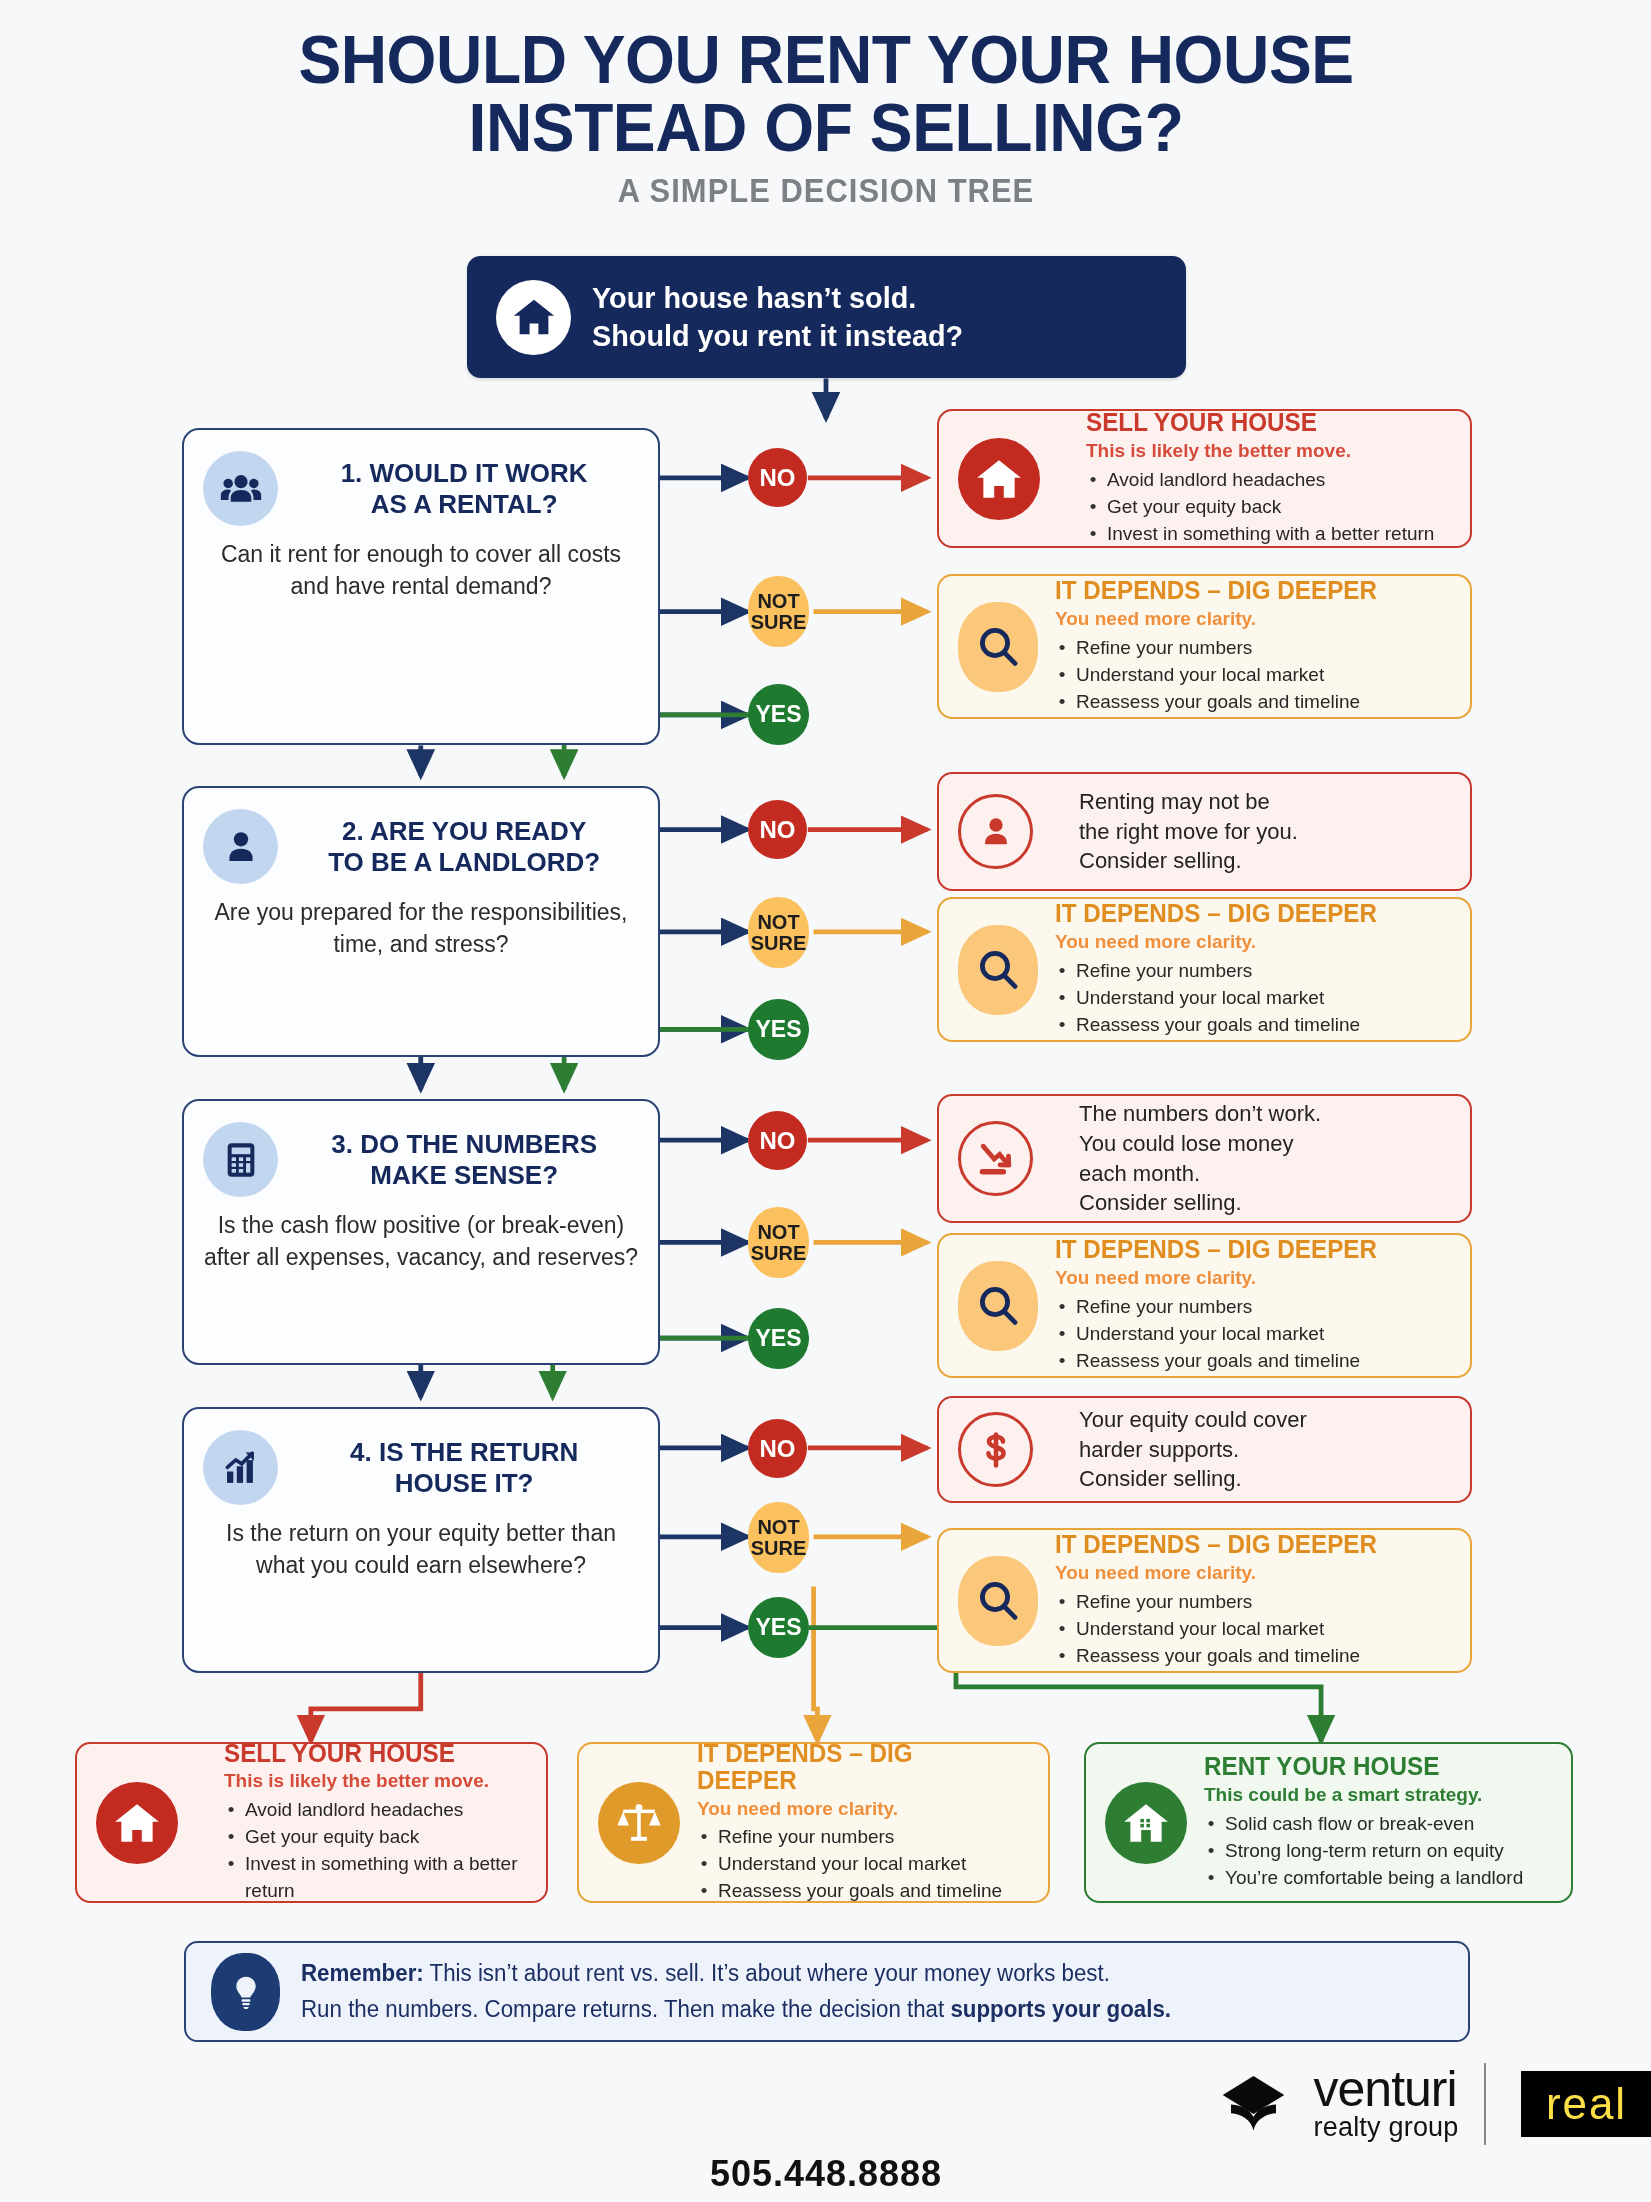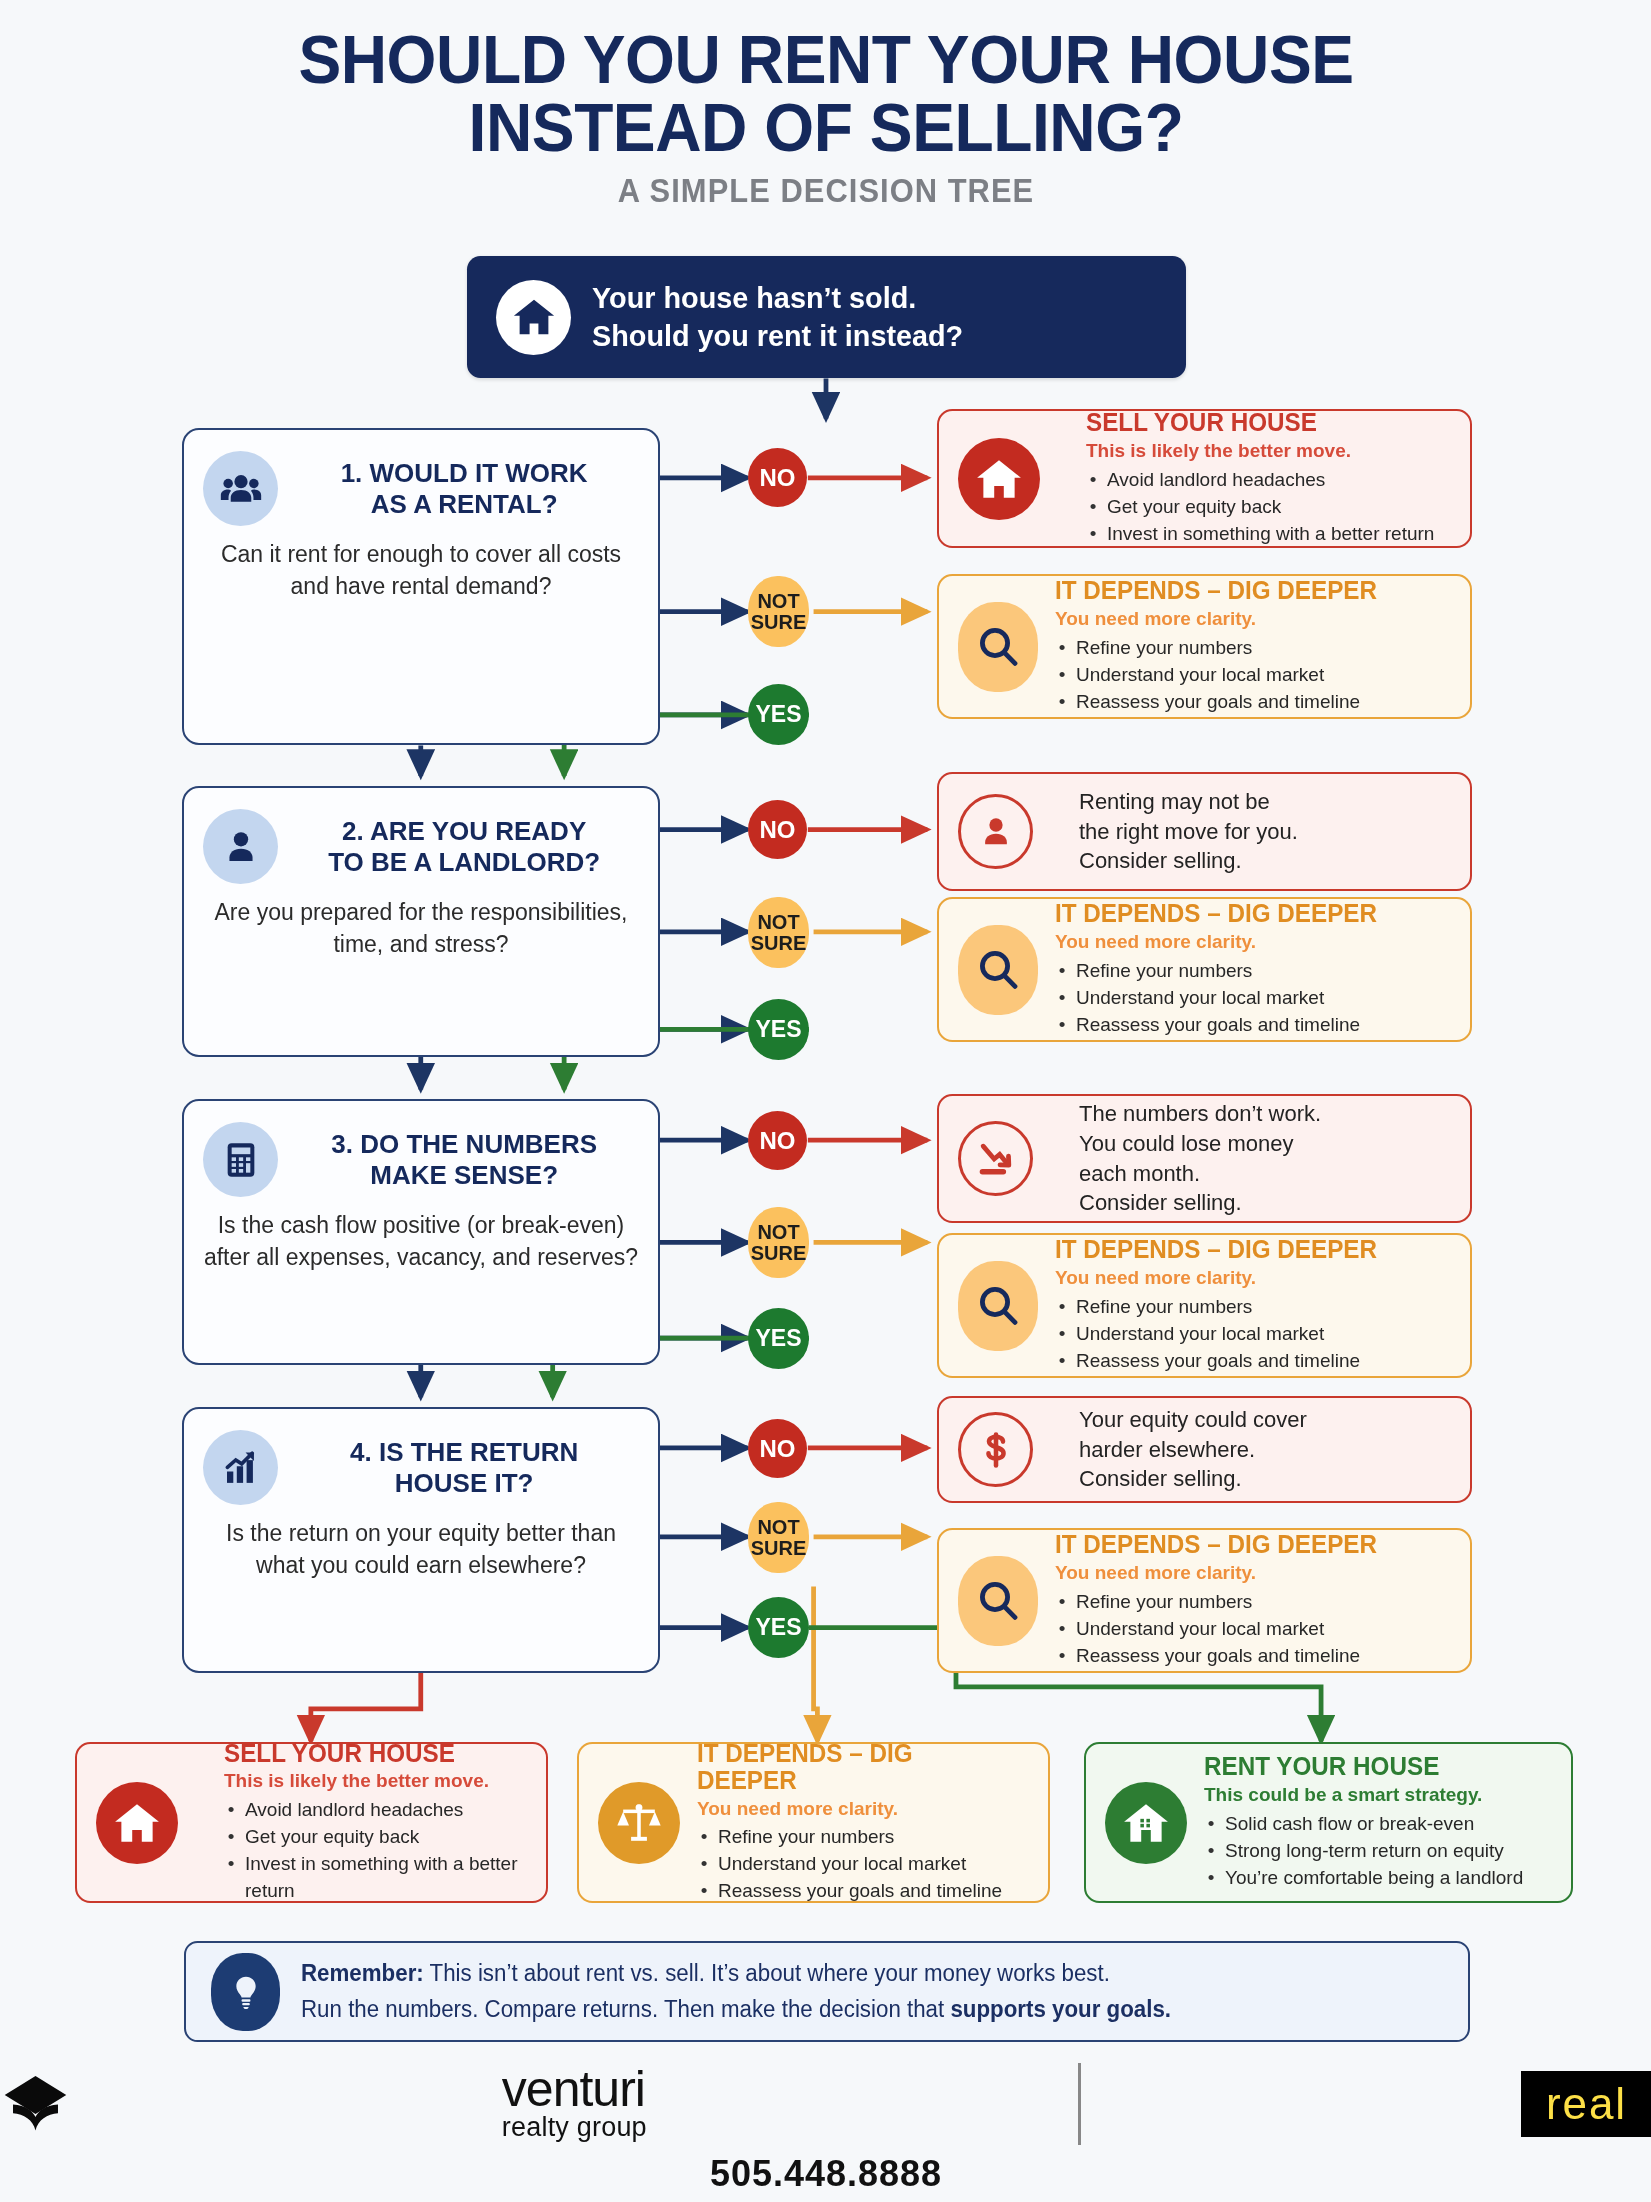--- a/index.html
+++ b/index.html
@@ -115,21 +115,21 @@
   .remember .bulb {
     width: 69px; height: 78px; border-radius: 46%; background: #1d3c73;
     display: flex; align-items: center; justify-content: center; flex: 0 0 69px;
   }
   .remember .rtxt { color: #1b2f63; font-size: 23px; line-height: 1.55;
                     transform: scaleX(0.97); transform-origin: left; }
   .remember .rtxt b { font-weight: 700; }
 
   
   .footer { position: absolute; left: 0; top: 2063px; width: 100%; text-align: center; }
-  .logo-row { display: flex; align-items: center; justify-content: space-between; gap: 25px; }
+  .logo-row { display: flex; align-items: center; justify-content: flex-end; gap: 25px; }
   .brand-name { font-size: 50px; color: #111; line-height: 0.92; letter-spacing: -1px; }
   .brand-sub  { font-size: 27px; color: #111; letter-spacing: 0.2px; }
   .real-box {
     background: #000; color: #fde047; padding: 7.6px 25px; font-size: 44px;
     letter-spacing: 1.9px; margin-left: 9.6px;
   }
   .phone { margin-top: 7.6px; font-weight: 700; font-size: 36px; color: #111;
            letter-spacing: 1px; }
 
   svg { display: block; }
@@ -435,21 +435,21 @@
 
   <div class="card card-red" style="left:937px;top:1396px;width:535px;height:107px;">
     <div class="cicon ring-red">
       <svg width="42" height="42" viewBox="0 0 24 24" fill="none" stroke="#c9392c" stroke-width="2.6" stroke-linecap="round">
         <path d="M12 3.2 V20.8"></path>
         <path d="M16 7.2c0-1.7-1.8-2.7-4-2.7s-4 1-4 2.7 1.6 2.4 4 3.2 4.3 1.4 4.3 3.4-1.9 3-4.3 3-4.3-1.1-4.3-3"></path>
       </svg>
     </div>
     <div class="cbody cplain">
       <div>Your equity could cover</div>
-      <div>harder elsewhere.</div>
+      <div>harder supports.</div>
       <div>Consider selling.</div>
     </div>
   </div>
 
   <div class="card card-amber" style="left:937px;top:1528px;width:535px;height:145px;">
     <div class="cicon amber-soft">
       <svg width="48" height="48" viewBox="0 0 24 24" fill="none" stroke="#16295c" stroke-width="2.4">
         <circle cx="10.5" cy="10" r="6.3"></circle>
           <path d="M15.2 14.8 20.5 20.2" stroke-linecap="round"></path>
       </svg>

